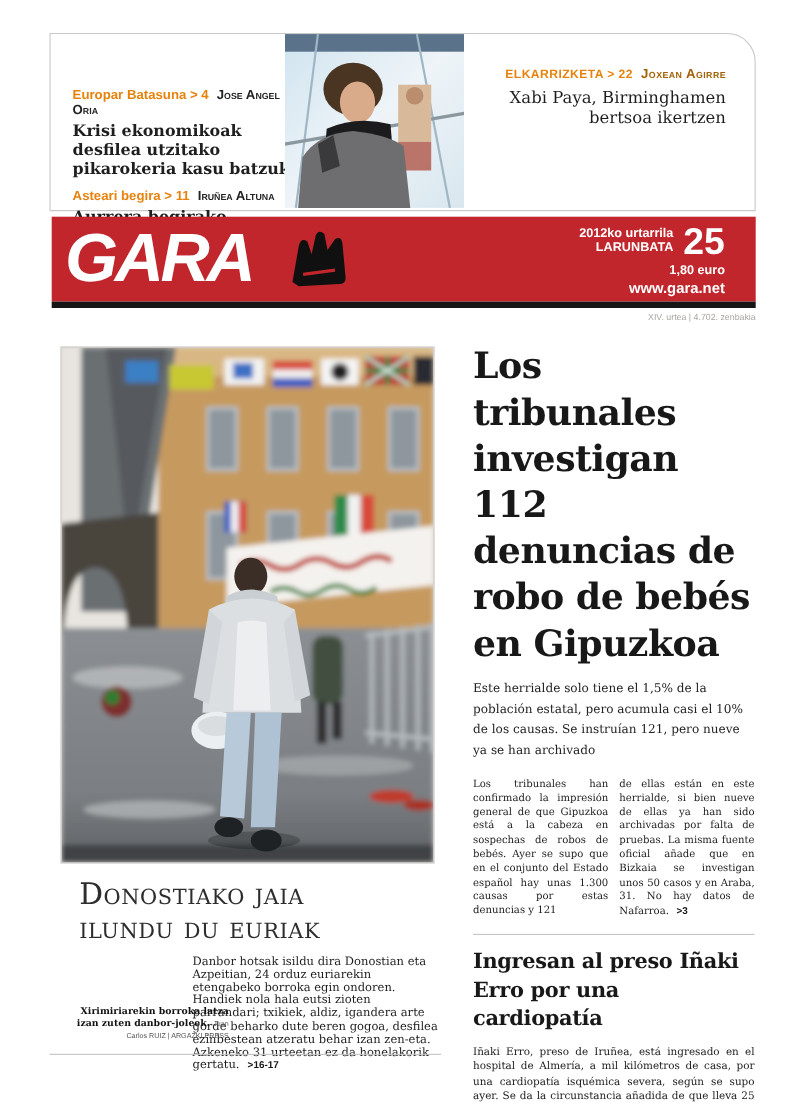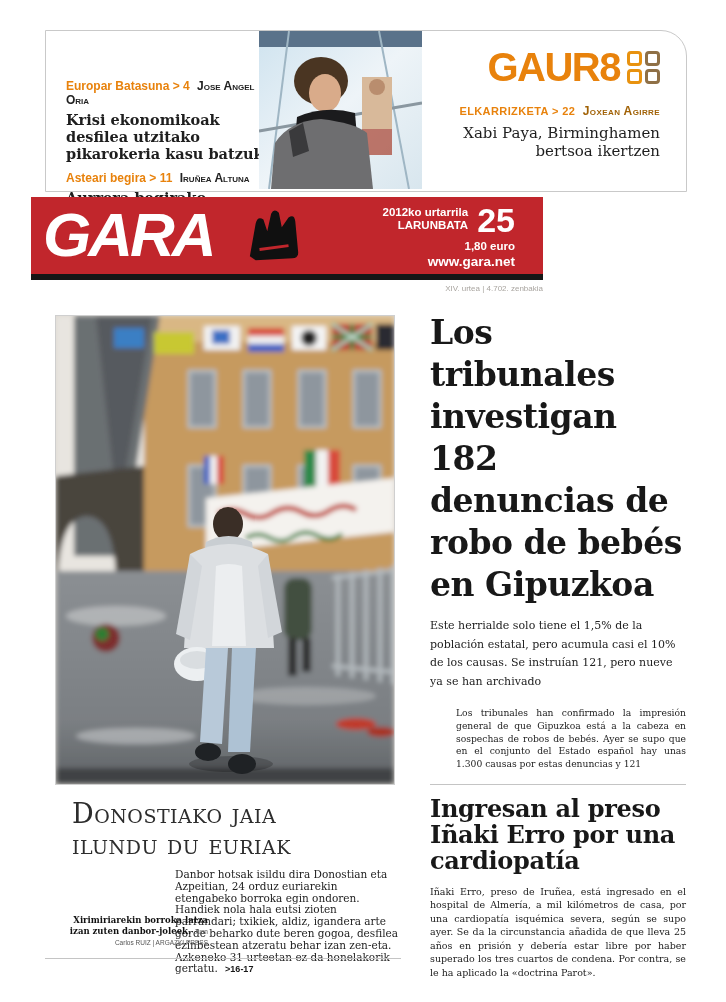--- a/index.html
+++ b/index.html
@@ -21,21 +21,21 @@
               letter-spacing:-1.5px;color:#e8820c;line-height:44px;}
   .squares{display:grid;grid-template-columns:15px 15px;grid-gap:3px;}
   .sq{width:15px;height:15px;border:3px solid #e8920f;border-radius:4px;box-sizing:border-box;}
   .sq.brown{border-color:#8f7046;}
   .kicker-right{margin-top:15px;font-family:"Liberation Sans",sans-serif;font-weight:700;
                 font-size:11px;color:#e8820c;letter-spacing:.4px;}
   .kicker-right .author{color:#a16207;font-variant:small-caps;font-size:12px;margin-left:4px;}
   .strip-headline-right{font-weight:400;font-size:15px;line-height:18px;color:#1e1e1e;margin-top:6px;}
 
   
-  .masthead{position:absolute;left:31px;top:197px;width:512px;}
+  .masthead{position:absolute;left:47px;top:197px;width:640px;}
   .red-band{position:relative;height:77px;background:#c1262c;}
   .gara-logo{position:absolute;left:12px;top:3px;font-family:"Liberation Sans",sans-serif;
              font-style:italic;font-weight:900;font-size:62px;line-height:70px;color:#fff;
              letter-spacing:-3px;}
   .gara-icon{position:absolute;left:215px;top:9px;}
   .date-block{position:absolute;right:28px;top:9px;display:flex;gap:9px;color:#fff;justify-content:center;}
   .date-lines{text-align:right;font-family:"Liberation Sans",sans-serif;font-weight:700;
               font-size:11.5px;line-height:13px;}
   .day{font-family:"Liberation Sans",sans-serif;font-weight:700;font-size:34px;line-height:28px;}
   .price{position:absolute;right:28px;top:43px;font-family:"Liberation Sans",sans-serif;
@@ -56,24 +56,24 @@
   .basque-body{margin:9px 0 0 130px;width:226px;font-size:10.5px;line-height:11.8px;color:#1c1c1c;}
   .caption{position:absolute;left:15px;top:600px;width:148px;text-align:right;
            font-weight:700;font-size:8.5px;line-height:10.5px;color:#111;}
   .credit{font-family:"Liberation Sans",sans-serif;font-weight:400;font-size:6.5px;color:#555;}
   .bottom-rule{position:absolute;left:0;top:643px;width:356px;height:1px;background:#c4c4c4;}
 
   .right-col{position:absolute;left:430px;top:0;width:256px;}
   .right-col h1{margin:0;font-weight:700;font-size:33px;line-height:42px;
                 letter-spacing:-.5px;color:#181818;}
   .standfirst{margin:11px 0 16px;font-size:11px;line-height:18.5px;color:#222;}
-  .two-col{display:flex;gap:10px;margin-top:10px;margin-left:26px;}
+  .two-col{display:flex;gap:10px;margin-top:10px;}
   .two-col .col{flex:1;font-size:9.2px;line-height:12.8px;text-align:justify;color:#1c1c1c;}
   .rule{height:1px;background:#c4c4c4;margin:13px 0 11px;}
-  .right-col h2{margin:0;font-weight:700;font-size:24px;line-height:26px;
+  .right-col h2{margin:0;font-weight:700;font-size:19px;line-height:26px;
                 letter-spacing:-.3px;color:#181818;}
   .story-body{margin:11px 0 0;font-size:9.5px;line-height:13.5px;text-align:justify;color:#1c1c1c;}
   .pref{font-family:"Liberation Sans",sans-serif;font-weight:700;font-size:9px;
         color:#181818;white-space:nowrap;margin-left:4px;}
 </style>
 </head>
 <body>
 
 <div class="page">
 
@@ -110,29 +110,20 @@
         <rect x="103" y="98" width="30" height="26" fill="#a8402e" opacity="0.7"></rect>
         <ellipse cx="62" cy="50" rx="27" ry="24" fill="#4a3522"></ellipse>
         <ellipse cx="66" cy="62" rx="16" ry="19" fill="#d9ab8a"></ellipse>
         <path d="M38 86 Q66 74 96 82 L98 106 L36 110 Z" fill="#1b1b1d"></path>
         <path d="M12 158 L16 112 Q30 90 62 88 Q96 92 108 102 L114 158 Z" fill="#6e6e70"></path>
         <path d="M30 100 L44 92 L50 120 L34 126 Z" fill="#3a3a3c"></path>
       </svg>
     </div>
 
     <div class="strip-right">
-      <div class="gaur8-row">
-        <span class="gaur8-text">GAUR8</span>
-        <span class="squares">
-          <span class="sq"></span>
-            <span class="sq brown"></span>
-            <span class="sq"></span>
-            <span class="sq brown"></span>
-        </span>
-      </div>
       <div class="kicker-right">
         <span>ELKARRIZKETA &gt; 22</span>
         <span class="author">Joxean Agirre</span>
       </div>
       <div class="strip-headline-right">Xabi Paya, Birminghamen bertsoa ikertzen</div>
     </div>
   </section>
 
   <section class="masthead">
     <div class="red-band">
@@ -259,24 +250,28 @@
 
       <div class="caption">
         <span>Xirimiriarekin borroka latza izan zuten danbor-joleek.</span>
         <span class="credit">Juan Carlos RUIZ | ARGAZKI PRESS</span>
       </div>
 
       <div class="bottom-rule"></div>
     </div>
 
     <div class="right-col">
-      <h1>Los tribunales investigan 182 denuncias de robo de bebés en Gipuzkoa</h1>
+      <h1>Los tribunales investigan 112 denuncias de robo de bebés en Gipuzkoa</h1>
       <p class="standfirst">Este herrialde solo tiene el 1,5% de la población estatal, pero acumula casi el 10% de los causas. Se instruían 121, pero nueve ya se han archivado</p>
       <div class="two-col">
         <div class="col">Los tribunales han confirmado la impresión general de que Gipuzkoa está a la cabeza en sospechas de robos de bebés. Ayer se supo que en el conjunto del Estado español hay unas 1.300 causas por estas denuncias y 121</div>
+        <div class="col">
+          <span>de ellas están en este herrialde, si bien nueve de ellas ya han sido archivadas por falta de pruebas. La misma fuente oficial añade que en Bizkaia se investigan unos 50 casos y en Araba, 31. No hay datos de Nafarroa.</span>
+          <b class="pref">&gt;3</b>
+        </div>
       </div>
 
       <div class="rule"></div>
 
       <h2>Ingresan al preso Iñaki Erro por una cardiopatía</h2>
       <p class="story-body">
         <span>Iñaki Erro, preso de Iruñea, está ingresado en el hospital de Almería, a mil kilómetros de casa, por una cardiopatía isquémica severa, según se supo ayer. Se da la circunstancia añadida de que lleva 25 años en prisión y debería estar libre por haber superado los tres cuartos de condena. Por contra, se le ha aplicado la «doctrina Parot».</span>
         
       </p>
 

